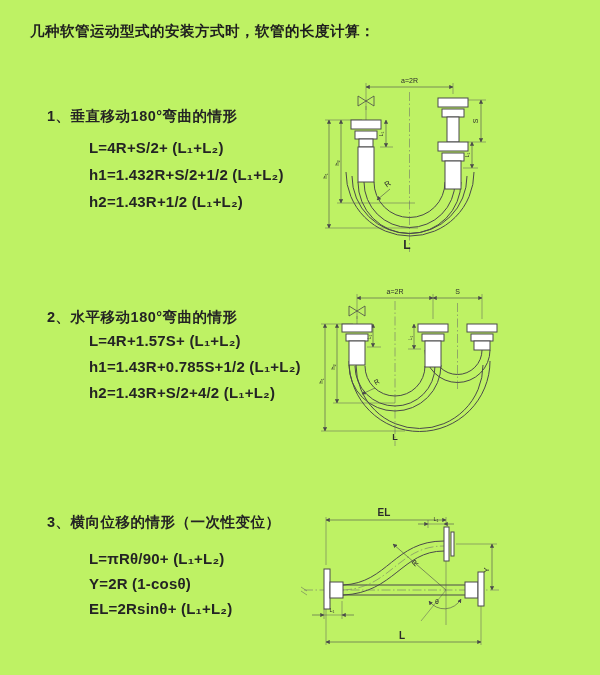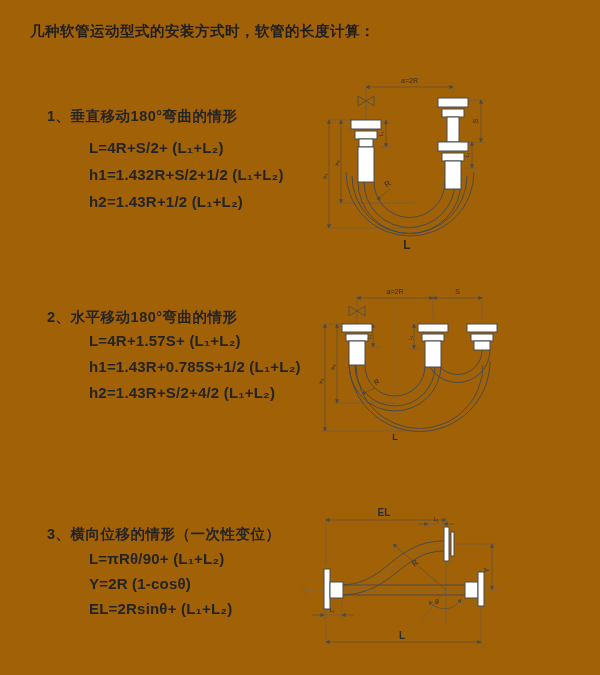--- a/index.html
+++ b/index.html
@@ -1,21 +1,21 @@
 <!DOCTYPE html>
 <html><head>
 <meta charset="utf-8">
 <style>
   html,body{margin:0;padding:0;}
   body{
     width:600px;height:675px;position:relative;background:#ffffff;
     font-family:"Liberation Sans","DejaVu Sans",sans-serif;color:#222;
     overflow:hidden;
   }
-  .page{position:absolute;inset:0;background:#a16207;}
+  .page{position:absolute;inset:0;background:#bef264;}
   .title{
     position:absolute;left:30px;top:22px;font-size:14.5px;font-weight:700;
     letter-spacing:.5px;color:#1e1e1e;white-space:nowrap;
   }
   .sec-head{
     position:absolute;left:47px;font-size:14.5px;font-weight:700;color:#242424;
     white-space:nowrap;letter-spacing:.5px;
   }
   .formulas{
     position:absolute;left:77px;font-size:15px;font-weight:700;color:#242424;
@@ -46,21 +46,21 @@
     <div>h2=1.43R+1/2 (L₁+L₂)</div>
   </div>
 
   <div class="sec-head" style="top:308px;">2、水平移动180°弯曲的情形</div>
   <div class="formulas s2" style="top:328px;">
     <div>L=4R+1.57S+ (L₁+L₂)</div>
     <div>h1=1.43R+0.785S+1/2 (L₁+L₂)</div>
     <div>h2=1.43R+S/2+4/2 (L₁+L₂)</div>
   </div>
 
-  <div class="sec-head" style="top:525px;">3、横向位移的情形（一次性变位）</div>
+  <div class="sec-head" style="top:513px;">3、横向位移的情形（一次性变位）</div>
   <div class="formulas s3" style="top:546px;">
     <div>L=πRθ/90+ (L₁+L₂)</div>
     <div>Y=2R (1-cosθ)</div>
     <div>EL=2Rsinθ+ (L₁+L₂)</div>
   </div>
 
   <svg class="diagram" style="left:320px;top:70px;" width="266" height="194" viewBox="0 0 266 194">
     <defs>
       <marker id="arr1" viewBox="0 0 10 10" refX="9" refY="5" markerWidth="7" markerHeight="7" orient="auto-start-reverse">
         <path d="M0,0L10,5L0,10z" fill="#4a4a4a"></path>

